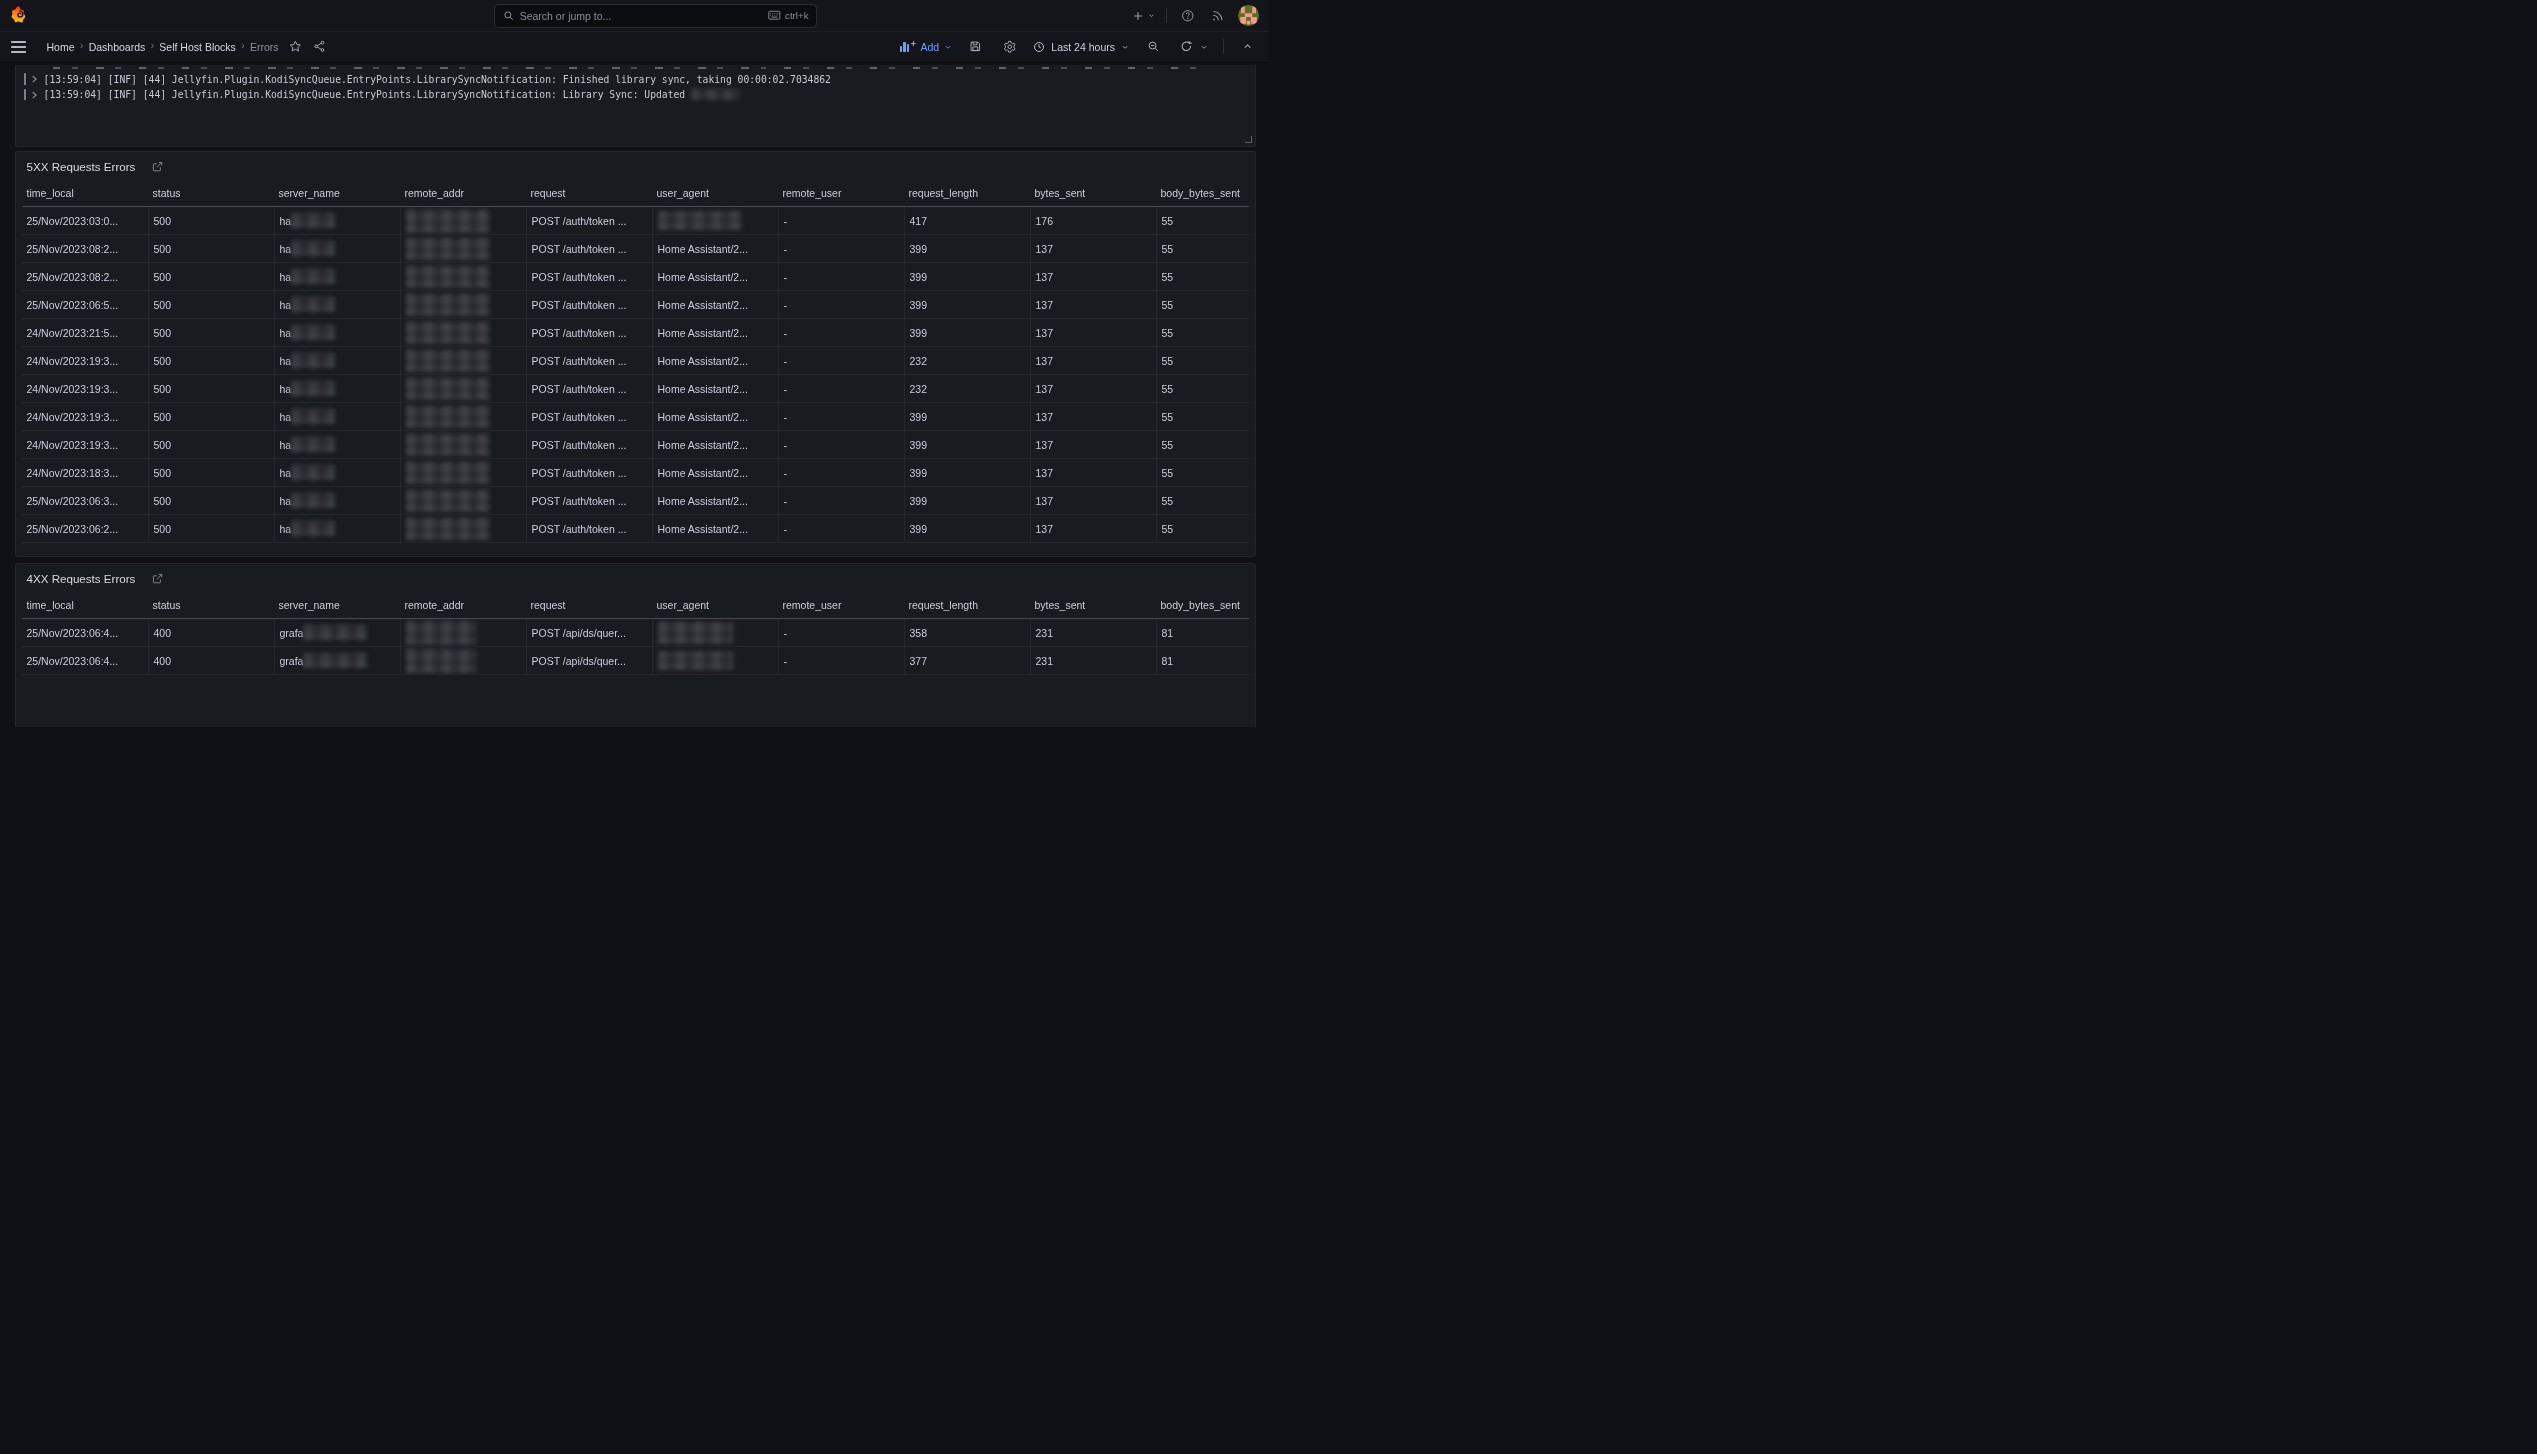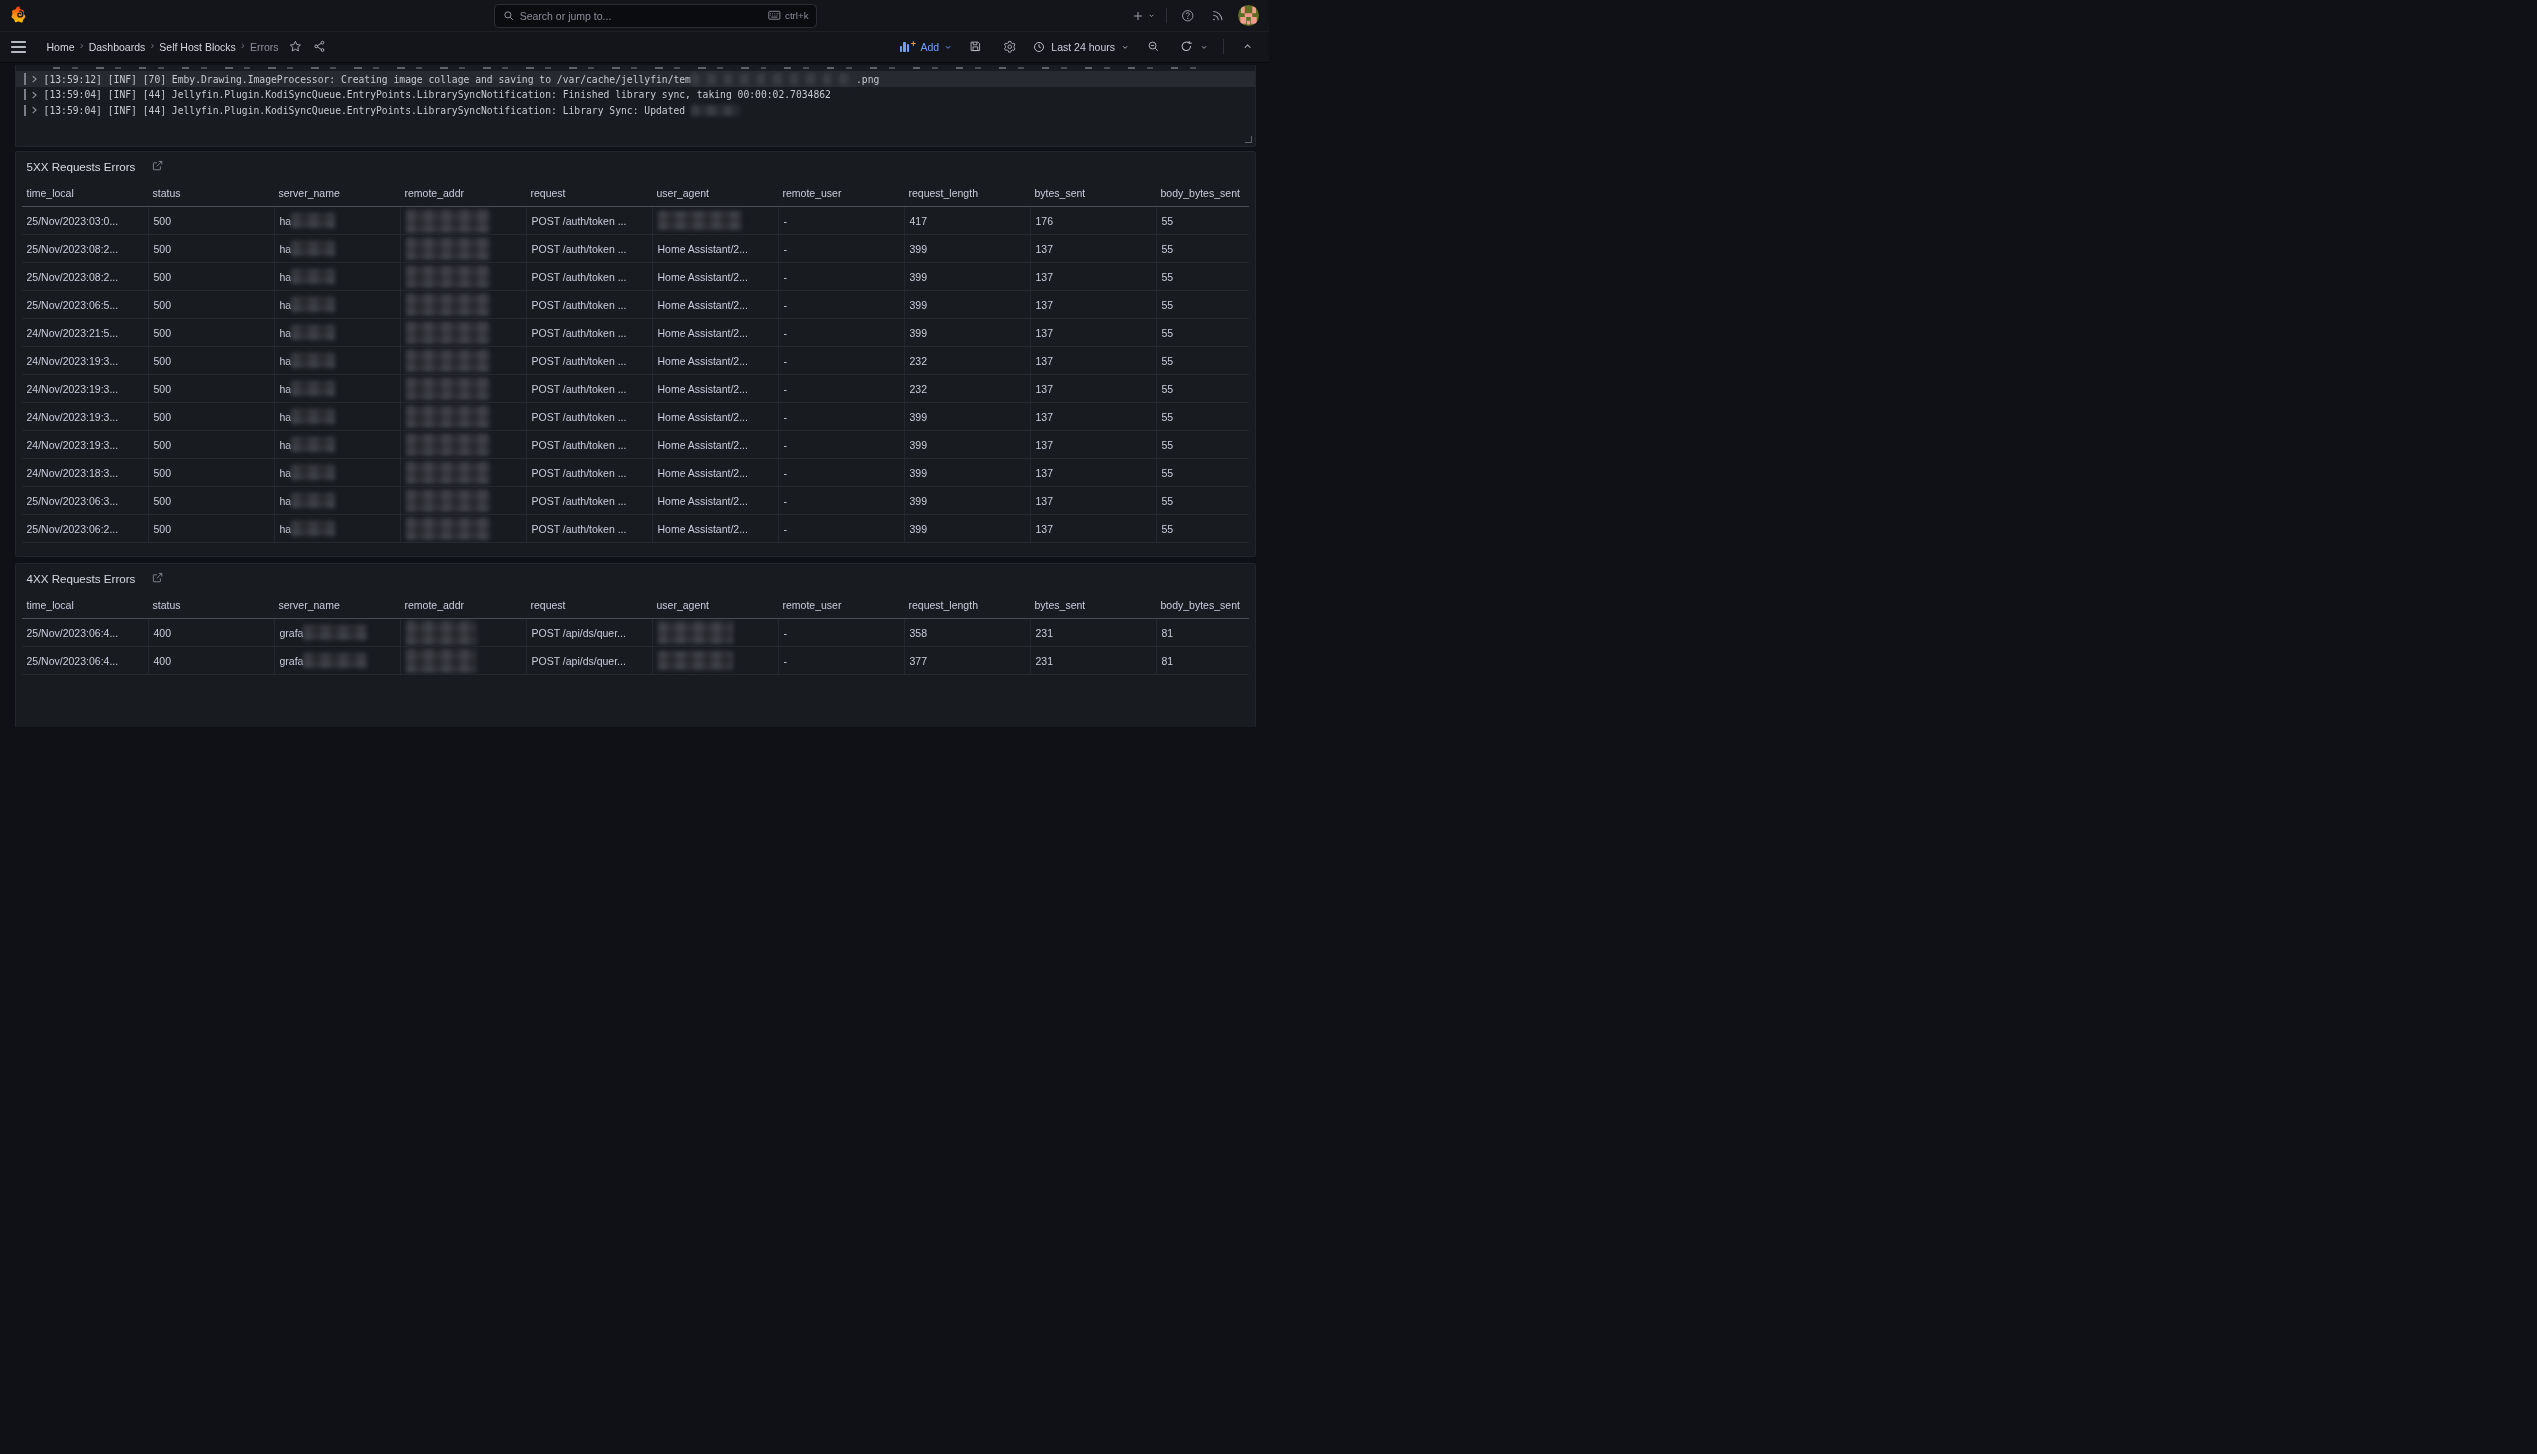--- a/index.html
+++ b/index.html
@@ -51,21 +51,21 @@
   .add-bars i{display:block;width:2.2px;background:var(--blue);border-radius:0.7px}
   .add-plus{color:#ff9830;font-weight:700;font-size:9px;line-height:1;margin-left:0.7px;transform:translateY(-3px)}
   .timepicker{display:flex;align-items:center;gap:6px;cursor:pointer;color:var(--text)}
   .refresh-group{display:flex;align-items:center;gap:3.7px;cursor:pointer}
   
   .dash{padding:1.5px 13.5px 0 15px}
   .panel{background:var(--panel-bg);border:0.7px solid var(--panel-border);border-radius:2.2px;position:relative}
   .panel.logs{height:82px;margin-bottom:4.5px;border-top:none;border-top-left-radius:0;border-top-right-radius:0;overflow:hidden}
   .panel.t5xx{height:406px;margin-bottom:6px}
   .panel.t4xx{height:300px}
-  .panel-header{display:flex;align-items:flex-start;gap:17px;padding:7.5px 9px 3px 10.5px}
+  .panel-header{display:flex;align-items:flex-end;gap:17px;padding:7.5px 9px 3px 10.5px}
   .panel-title{font-size:11.6px;font-weight:500;color:#d8d9e0;cursor:pointer}
   .ext-link{cursor:pointer;opacity:.75}
   
   .log-body{height:78px;overflow:hidden;padding-top:1.5px;font-family:"DejaVu Sans Mono","Liberation Mono",monospace;
     font-size:9.7px;color:#c8cad3}
   .log-row{height:15.7px;display:flex;align-items:center;padding-left:7.5px;cursor:pointer;white-space:nowrap}
   .log-row.hl{background:rgba(204,204,220,.085)}
   .log-bar{width:2.2px;height:11.2px;background:#7b7e88;margin-right:5.2px;flex:none}
   .log-chev{flex:none;margin-right:6px;opacity:.8}
   .log-text{white-space:pre}
@@ -281,31 +281,20 @@
   </div>
 </nav>
 
 <main class="dash">
 
   <section class="panel logs">
     <div class="log-body" id="log-body">
         <div class="log-partial">
           <i></i>
         </div>
-        <div class="log-row hl">
-          <span class="log-bar"></span>
-          <span class="log-chev">
-            <svg width="6.7" height="8.2" viewBox="0 0 10 12" fill="none" stroke="#aeb0ba" stroke-width="1.8">
-              <polyline points="2.5 1.5 7.5 6 2.5 10.5"></polyline>
-            </svg>
-          </span>
-          <span class="log-text">[13:59:12] [INF] [70] Emby.Drawing.ImageProcessor: Creating image collage and saving to /var/cache/jellyfin/tem</span>
-          <span class="log-redact" style="width: 165px;"></span>
-          <span class="log-text">.png</span>
-        </div>
         <div class="log-row">
           <span class="log-bar"></span>
           <span class="log-chev">
             <svg width="6.7" height="8.2" viewBox="0 0 10 12" fill="none" stroke="#aeb0ba" stroke-width="1.8">
               <polyline points="2.5 1.5 7.5 6 2.5 10.5"></polyline>
             </svg>
           </span>
           <span class="log-text">[13:59:04] [INF] [44] Jellyfin.Plugin.KodiSyncQueue.EntryPoints.LibrarySyncNotification: Finished library sync, taking 00:00:02.7034862</span>
         </div>
         <div class="log-row">

